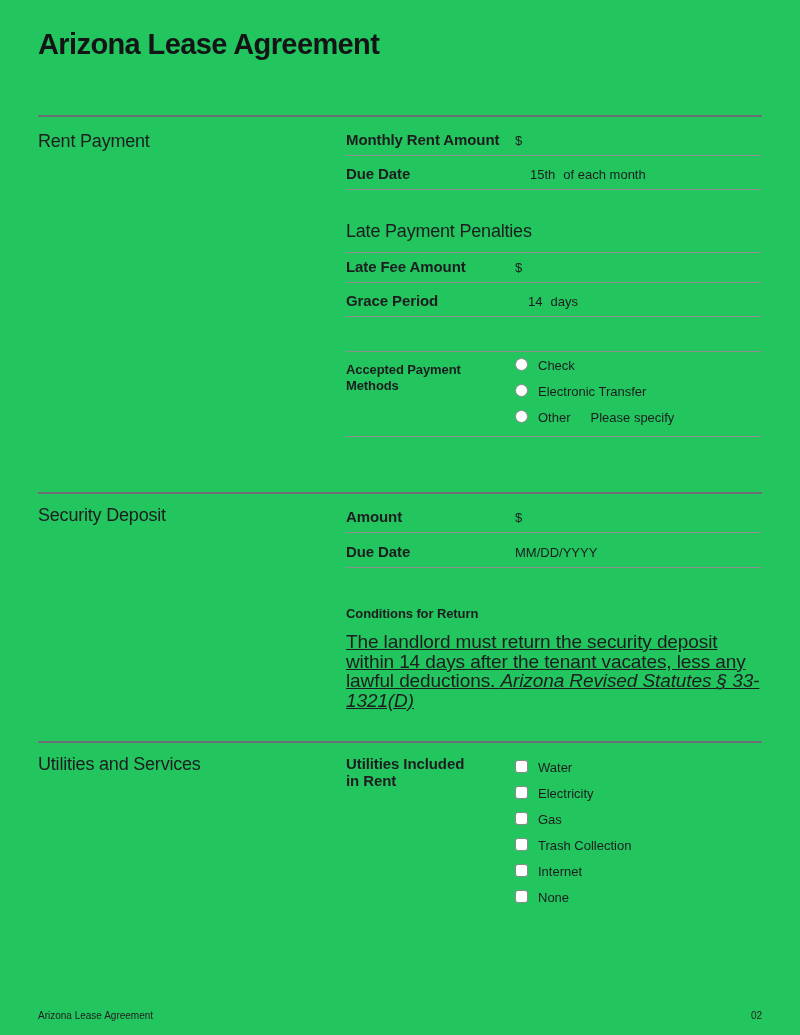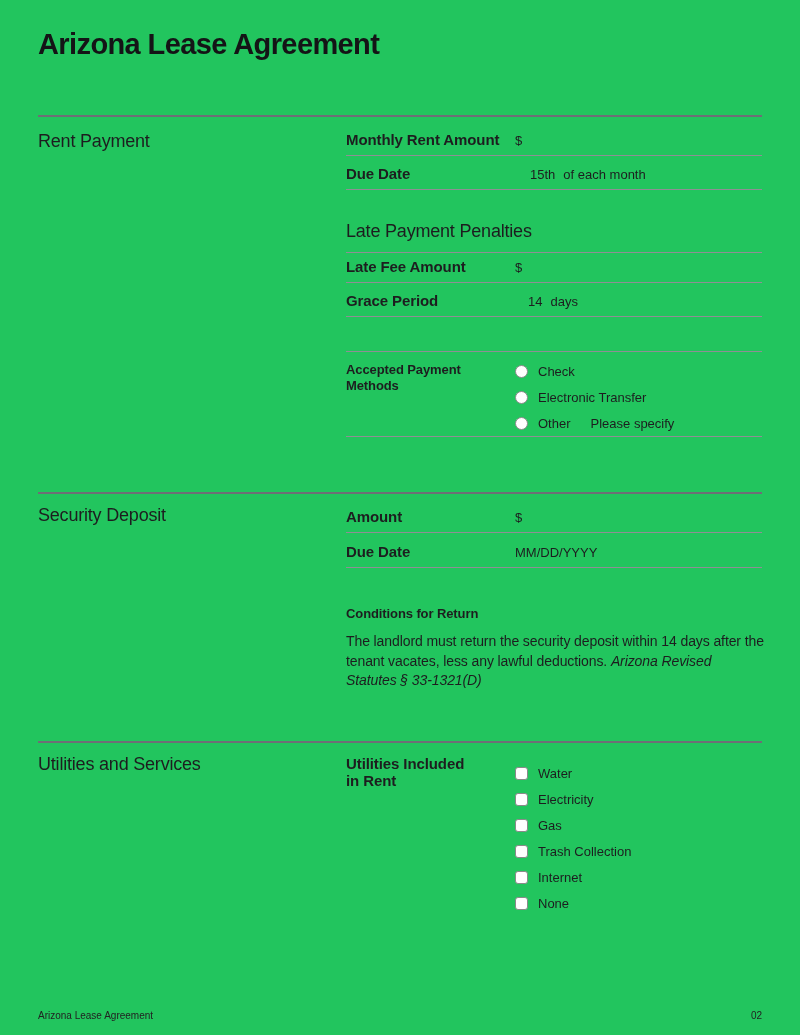--- a/index.html
+++ b/index.html
@@ -44,37 +44,37 @@
   }
   .group{
     position:absolute;left:346px;width:416px;box-sizing:border-box;
     border-top:1px solid #8f8f94;border-bottom:1px solid #8f8f94;
   }
   .group-label{
     position:absolute;left:0;top:10px;width:130px;
     font-size:13px;font-weight:700;letter-spacing:-0.1px;line-height:16px;
   }
   .choice-col{position:absolute;left:169px;top:6px;}
-  .choice-row{display:flex;align-items:center;height:26px;}
+  .choice-row{display:flex;height:26px;}
   .radio{
     width:13px;height:13px;border:1.5px solid #8a8a8a;border-radius:50%;
     box-sizing:border-box;margin-right:10px;flex:0 0 auto;background:#fff;
   }
   .checkbox{
     width:13px;height:13px;border:1.5px solid #8a8a8a;border-radius:3px;
     box-sizing:border-box;margin-right:10px;flex:0 0 auto;background:#fff;
   }
   .choice-label{font-size:13px;white-space:nowrap;}
   .specify{font-size:13px;margin-left:20px;white-space:nowrap;}
   .cond-heading{
     position:absolute;left:346px;font-size:13px;font-weight:700;letter-spacing:-0.1px;
   }
   .cond-text{
     position:absolute;left:346px;width:418px;
-    font-size:14px;line-height:19.5px;letter-spacing:-0.1px;
+    font-size:19px;line-height:19.5px;letter-spacing:-0.1px;text-decoration:underline;
   }
   .cite{font-style:italic;}
   .wrap-label{
     position:absolute;left:346px;width:122px;
     font-size:15px;font-weight:700;letter-spacing:-0.1px;line-height:16.5px;
   }
   .check-col{position:absolute;left:515px;top:746px;margin-top:14px;}
   .footer{
     position:absolute;left:38px;right:38px;top:1010px;
     display:flex;justify-content:space-between;

